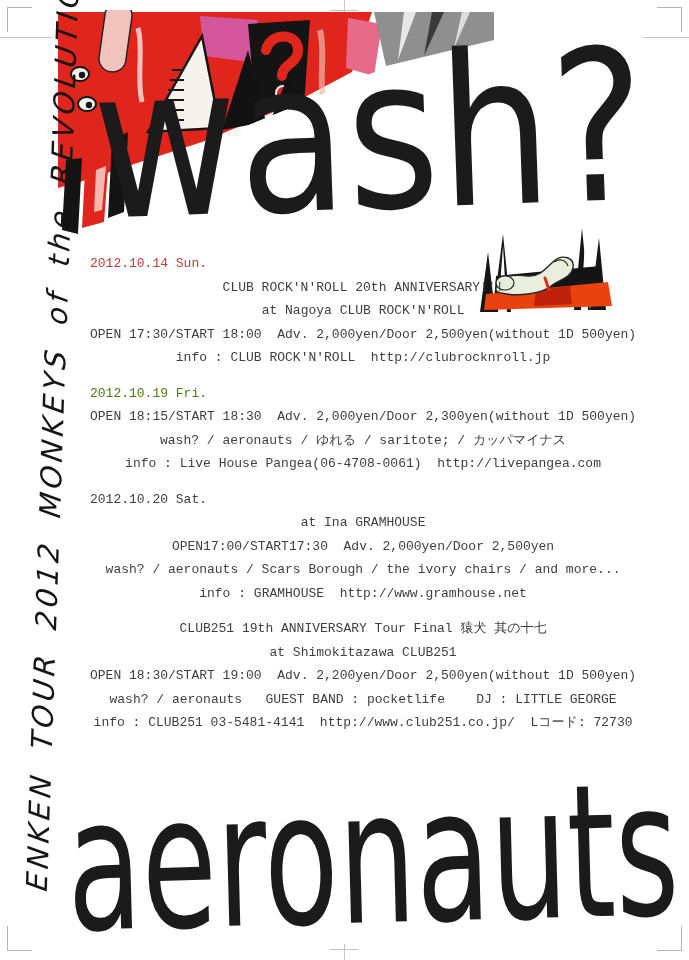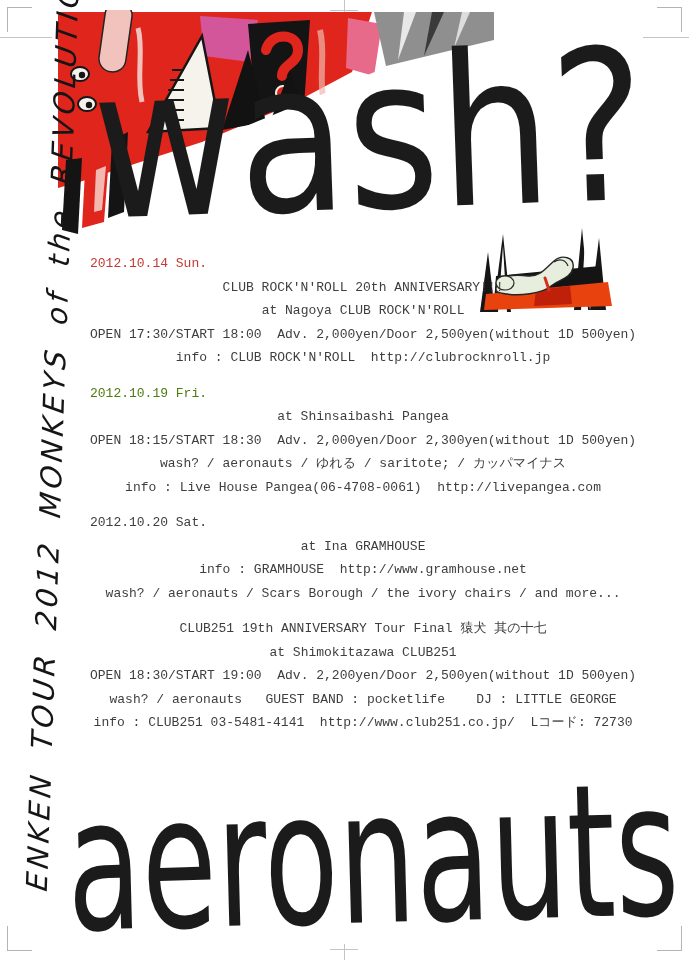--- a/index.html
+++ b/index.html
@@ -120,31 +120,31 @@
     <div class="event">
       <span class="date-line" style="color: rgb(194, 58, 52);">2012.10.14 Sun.</span>
       <span class="line">CLUB ROCK'N'ROLL 20th ANNIVERSARY!!!</span>
       <span class="line">at Nagoya CLUB ROCK'N'ROLL</span>
       <span class="line">OPEN 17:30/START 18:00  Adv. 2,000yen/Door 2,500yen(without 1D 500yen)</span>
       <span class="line">info : CLUB ROCK'N'ROLL  http://clubrocknroll.jp</span>
     </div>
 
     <div class="event">
       <span class="date-line" style="color: #4d7c0f;">2012.10.19 Fri.</span>
-      <span class="line">at Shinsaibashi Pangea</span>
       <span class="line">OPEN 18:15/START 18:30  Adv. 2,000yen/Door 2,300yen(without 1D 500yen)</span>
       <span class="line">wash? / aeronauts / ゆれる / saritote; / カッパマイナス</span>
       <span class="line">info : Live House Pangea(06-4708-0061)  http://livepangea.com</span>
     </div>
 
     <div class="event">
       <span class="date-line" style="color: #404040;">2012.10.20 Sat.</span>
       <span class="line">at Ina GRAMHOUSE</span>
+      <span class="line">OPEN17:00/START17:30  Adv. 2,000yen/Door 2,500yen</span>
+      <span class="line">wash? / aeronauts / Scars Borough / the ivory chairs / and more...</span>
       <span class="line">info : GRAMHOUSE  http://www.gramhouse.net</span>
-      <span class="line">wash? / aeronauts / Scars Borough / the ivory chairs / and more...</span>
     </div>
 
     <div class="event">
       <span class="line">CLUB251 19th ANNIVERSARY Tour Final 猿犬 其の十七</span>
       <span class="line">at Shimokitazawa CLUB251</span>
       <span class="line">OPEN 18:30/START 19:00  Adv. 2,200yen/Door 2,500yen(without 1D 500yen)</span>
       <span class="line">wash? / aeronauts   GUEST BAND : pocketlife    DJ : LITTLE GEORGE</span>
       <span class="line">info : CLUB251 03-5481-4141  http://www.club251.co.jp/  Lコード: 72730</span>
     </div>
 

